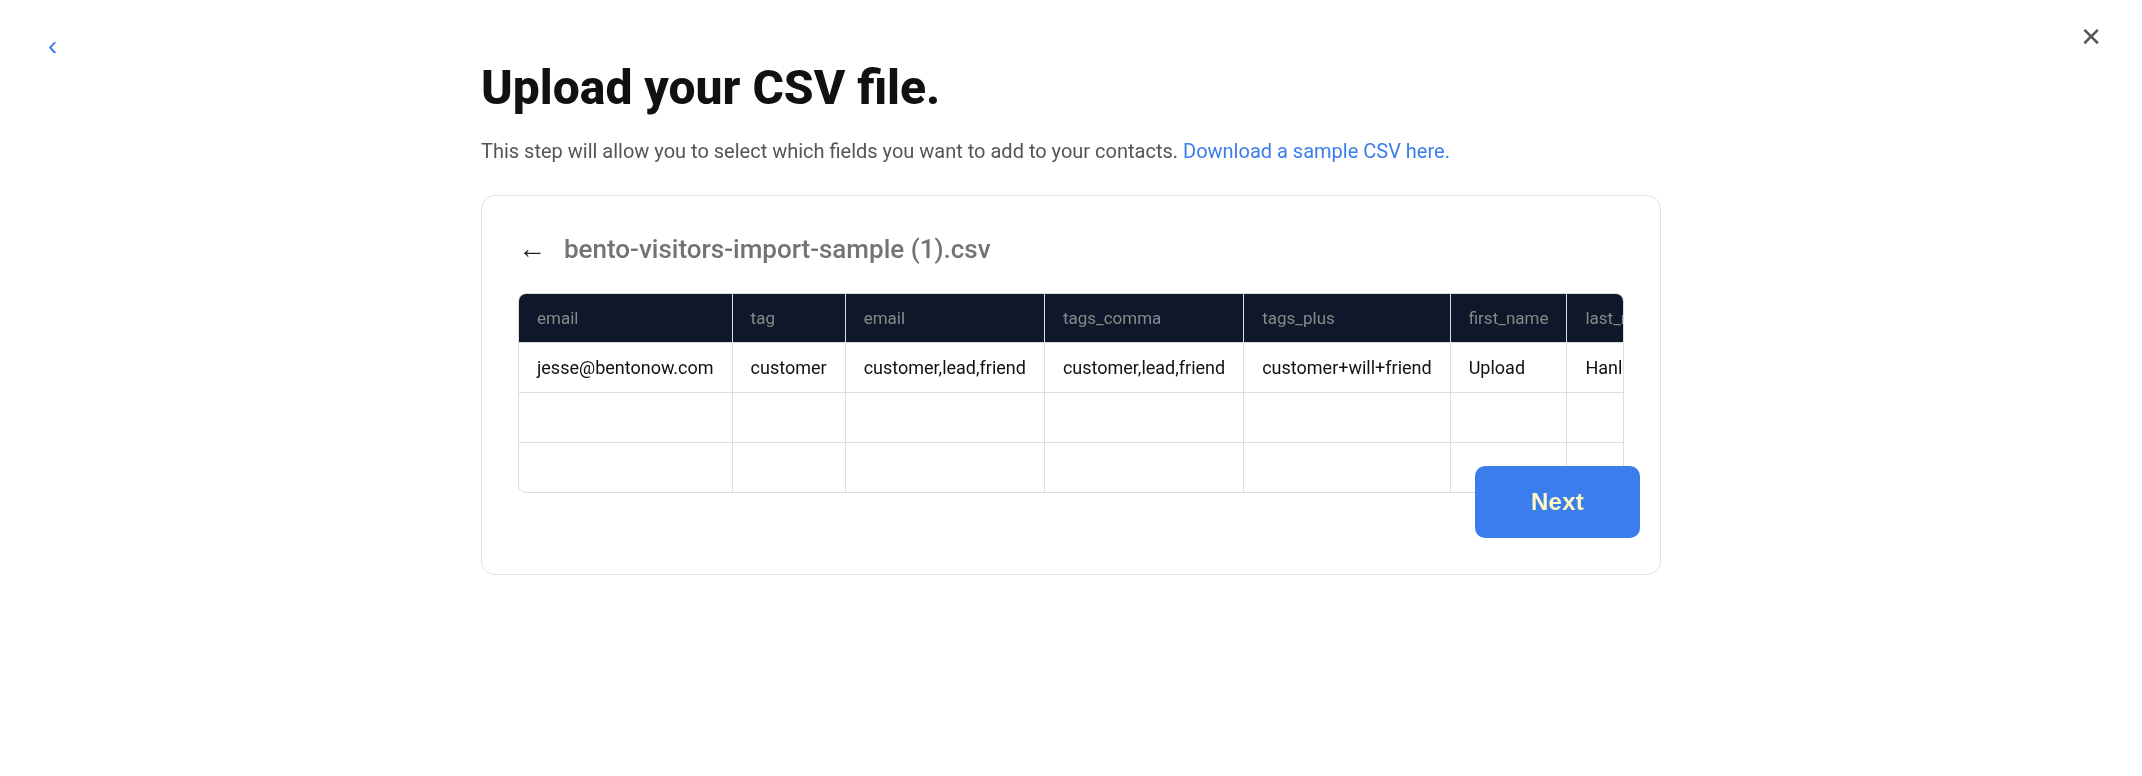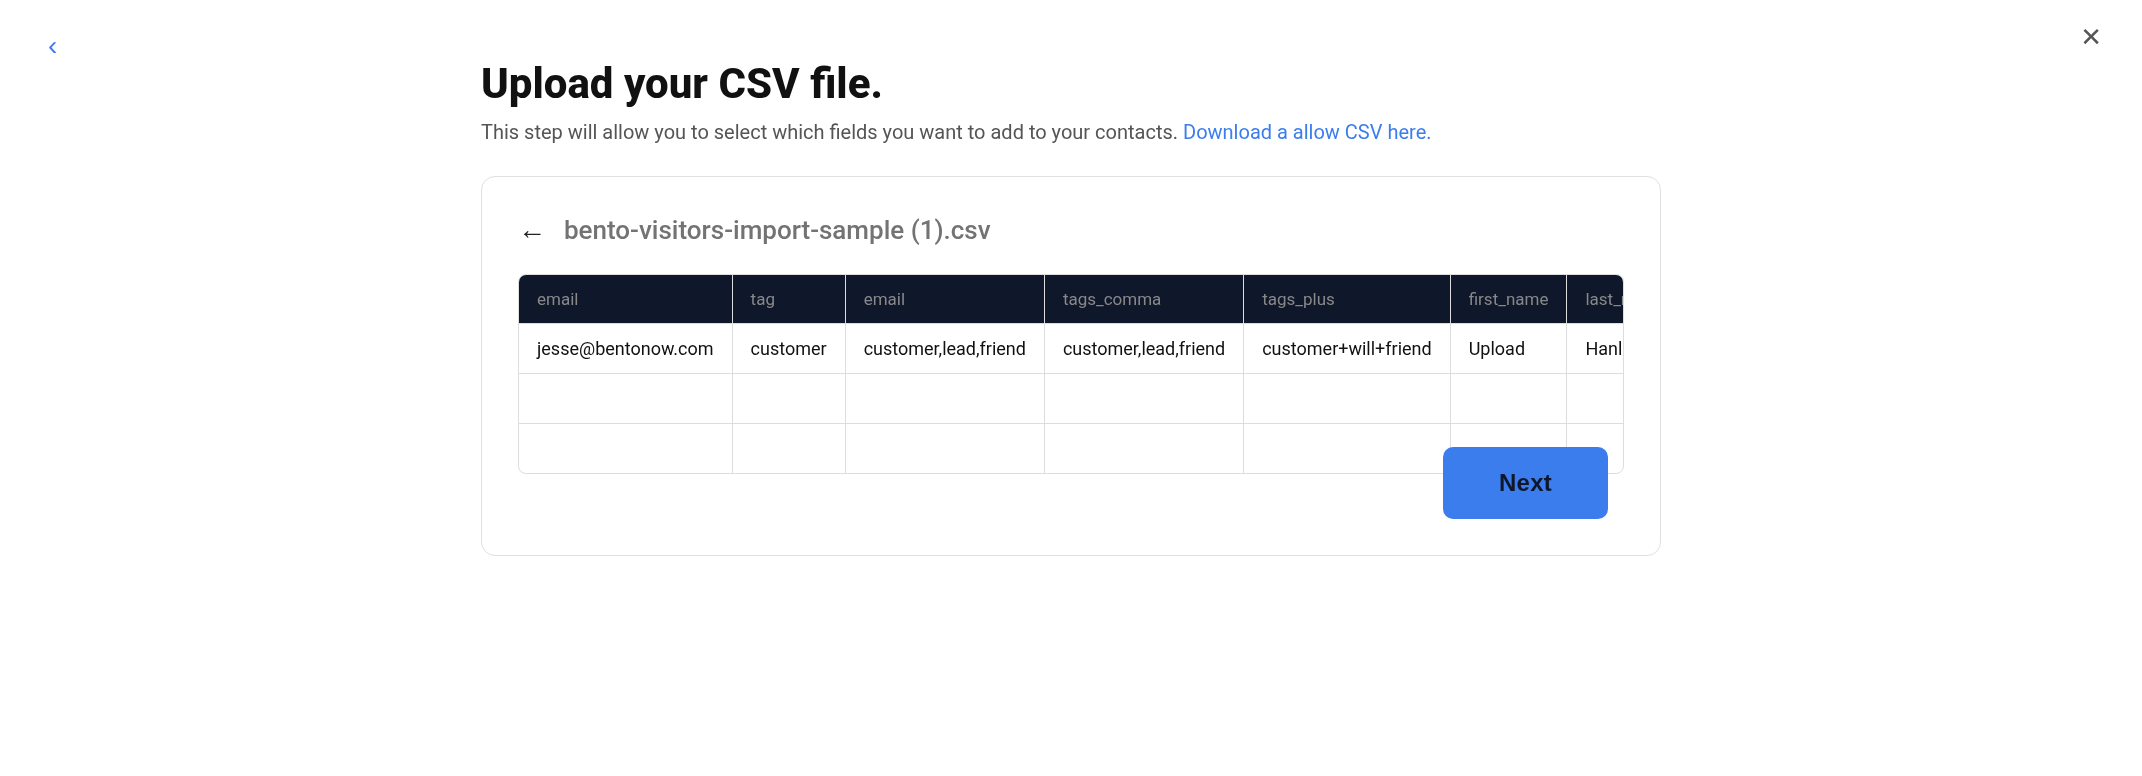--- a/index.html
+++ b/index.html
@@ -46,24 +46,24 @@
 
     .main-content {
       position: absolute;
       top: 60px;
       left: 50%;
       transform: translateX(-50%);
       width: 1180px;
     }
 
     .page-title {
-      font-size: 42px;
+      font-size: 48px;
       font-weight: 800;
       color: #111;
-      margin-bottom: 12px;
+      margin-bottom: 24px;
       line-height: 1.15;
     }
 
     .page-subtitle {
       font-size: 20px;
       color: #555;
       margin-bottom: 32px;
     }
 
     .page-subtitle .link {
@@ -157,23 +157,23 @@
     .col-tag { width: 100px; }
     .col-tags { width: 200px; }
     .col-tags-comma { width: 200px; }
     .col-tags-plus { width: 220px; }
     .col-first { width: 120px; }
     .col-last { width: 120px; }
 
     .next-button {
       position: absolute;
       bottom: 36px;
-      right: 52px;
+      right: 20px;
       background: #3b7ded;
-      color: #0f172a;
+      color: #fef9c3;
       border: none;
       border-radius: 10px;
       padding: 22px 56px;
       font-size: 24px;
       font-weight: 600;
       cursor: pointer;
       letter-spacing: 0.01em;
     }
   </style>
 </head>
@@ -181,21 +181,21 @@
 
 <button class="back-button">‹</button>
 
 <button class="close-button">✕</button>
 
 <div class="main-content">
   <h1 class="page-title">Upload your CSV file.</h1>
 
   <p class="page-subtitle">
     <span>This step will allow you to select which fields you want to add to your contacts.</span>
-    <a class="link" href="#">Download a allow CSV here.</a>
+    <a class="link" href="#">Download a sample CSV here.</a>
   </p>
 
   <div class="card">
 
     <div class="file-header">
       <span class="back-arrow-icon">←</span>
       <span class="file-name">bento-visitors-import-sample (1).csv</span>
     </div>
 
     <div class="csv-table-wrapper">

